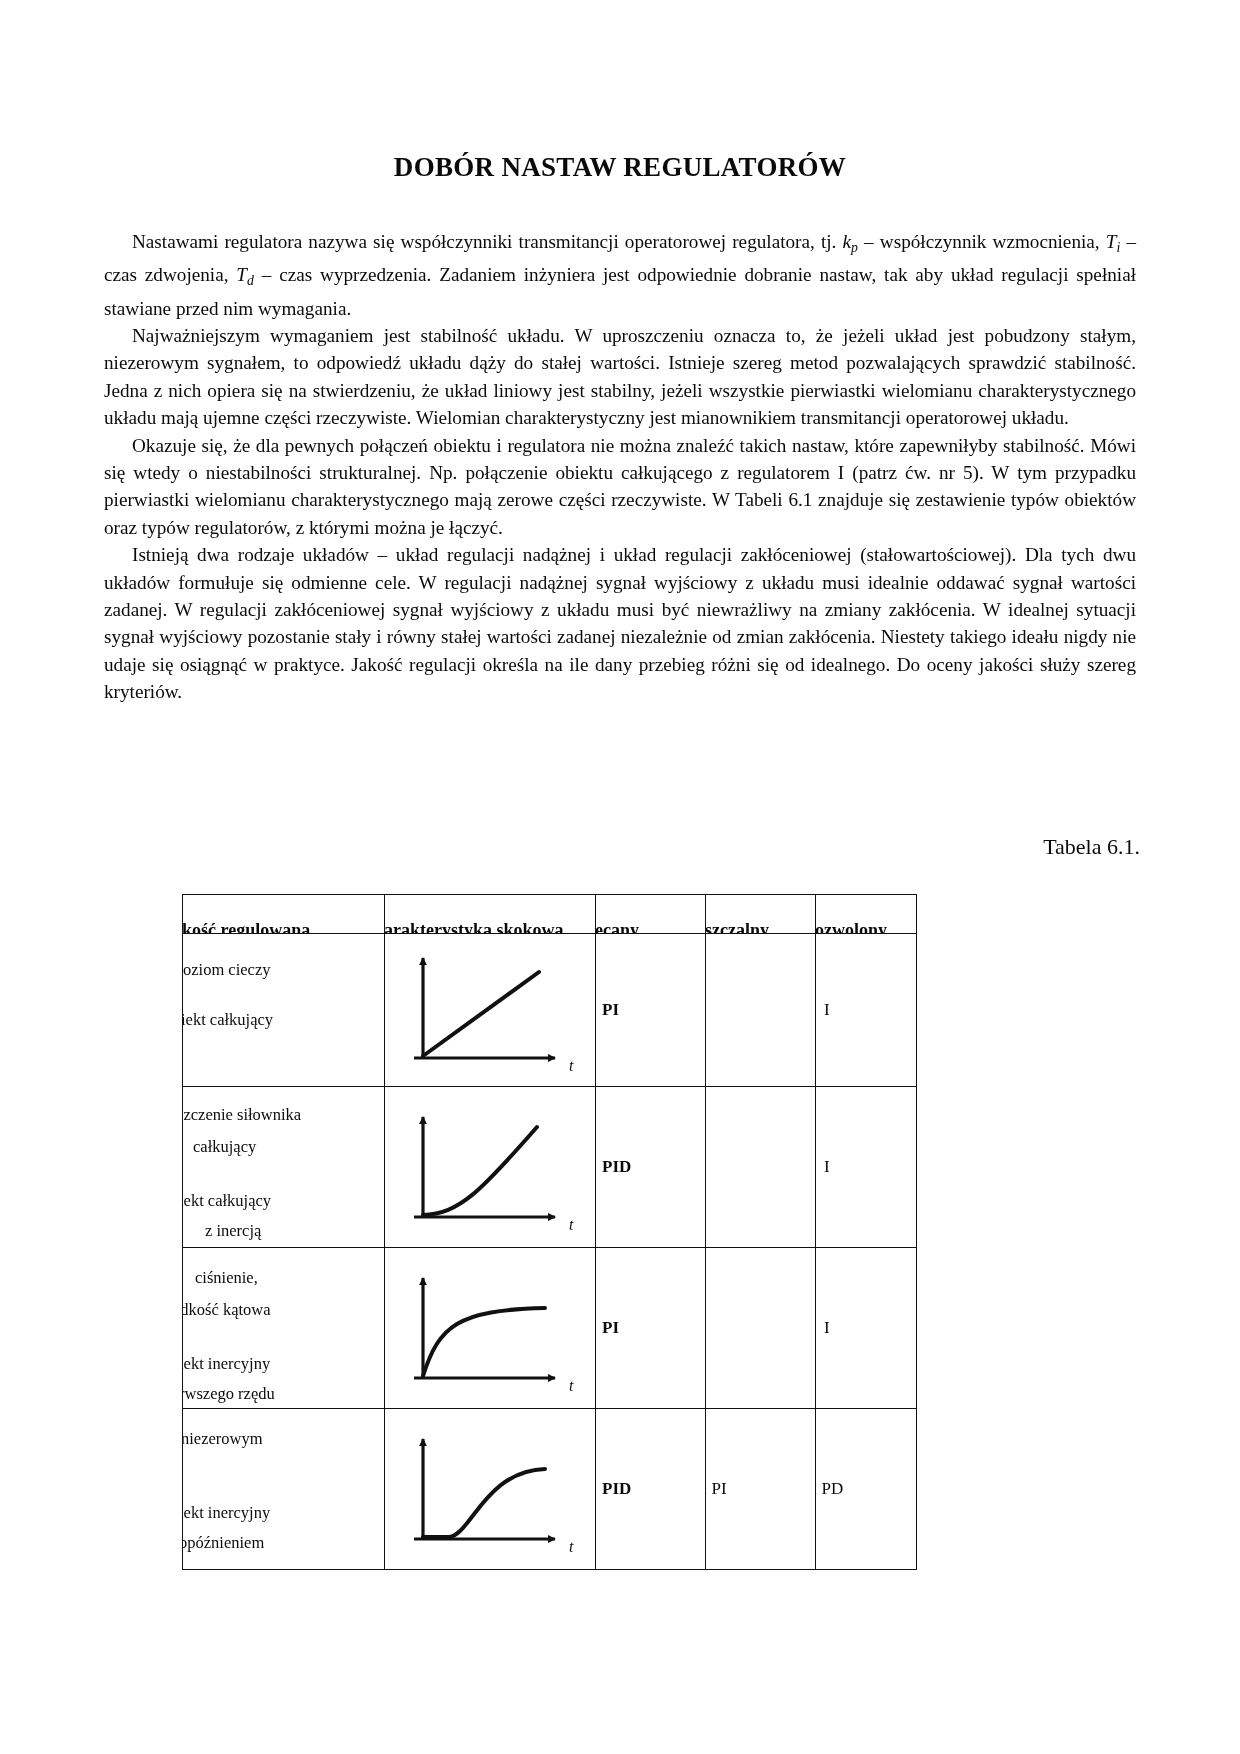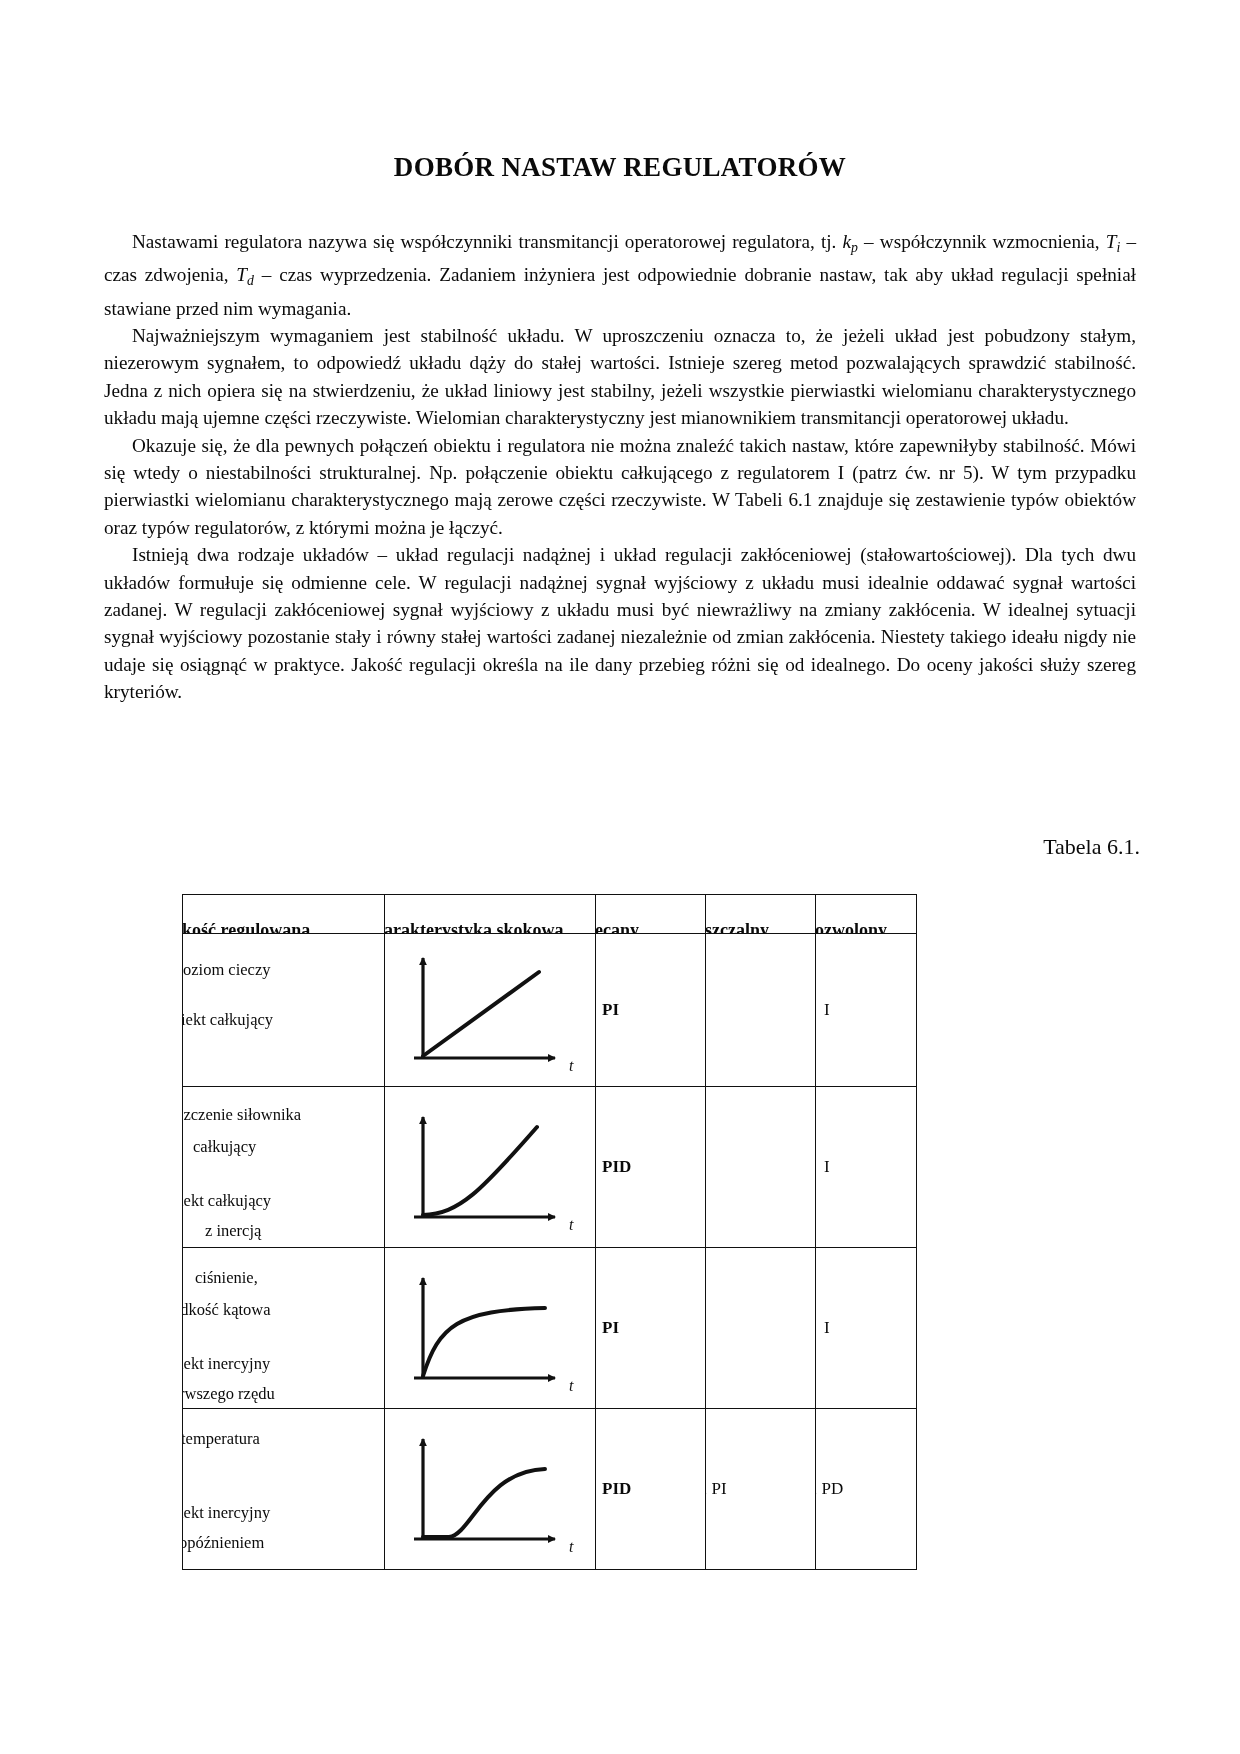--- a/index.html
+++ b/index.html
@@ -319,21 +319,21 @@
               <div class="reg" style="left: 6px;">PI</div>
             </td>
             <td></td>
             <td>
               <div class="reg plain">I</div>
             </td>
           </tr>
           <tr class="row-body tall">
             <td>
               <div class="qcell">
-                <div class="qline" style="left: -2px; top: 20px;">temperatura</div>
+                <div class="qline" style="left: -2px; top: 20px;">niezerowym</div>
                 <div class="qline" style="left: -4px; top: 94px;">iekt inercyjny</div>
                 <div class="qline" style="left: -4px; top: 124px;">opóźnieniem</div>
               </div>
             </td>
             <td>
               <div class="chart-cell">
     <svg width="196" height="136" style="top: 20px;">
       <defs>
         <marker id="ah3" markerWidth="9" markerHeight="9" refX="7" refY="4.5" orient="auto" markerUnits="userSpaceOnUse">
           <path d="M0,0.6 L8,4.5 L0,8.4 z" fill="#111"></path>

